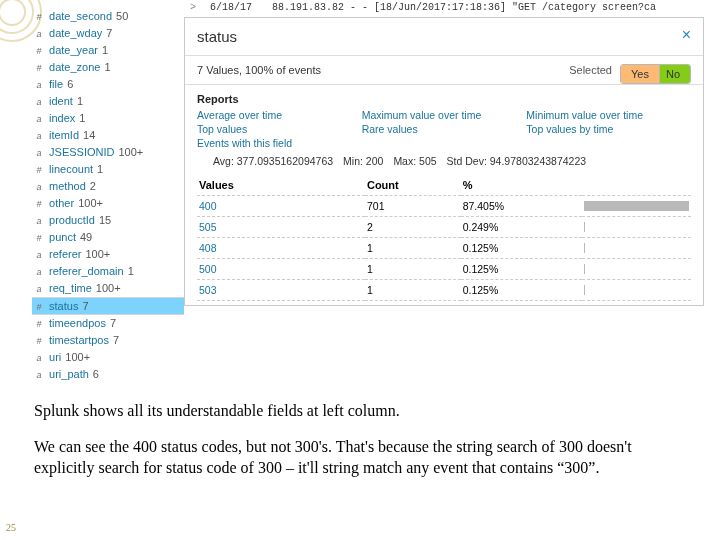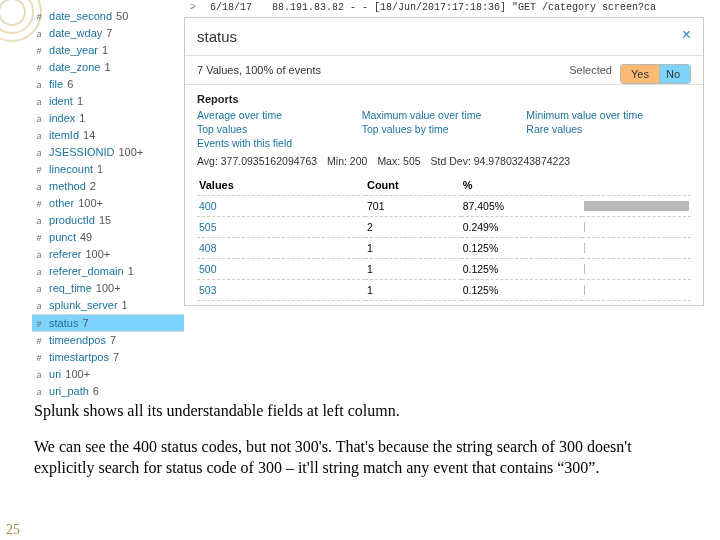--- a/index.html
+++ b/index.html
@@ -24,39 +24,39 @@
   .dt   { color:#333; margin-right:14px; }
 
   .panel { border:1px solid #c9c9c9; background:#fff; margin-top:2px; }
   .phead { padding:10px 12px; border-bottom:1px solid #ddd; }
   .ptitle { font-size: 15px; color:#333; }
   .pclose { float:right; color:#2c87c4; font-size:16px; line-height:14px; cursor:default; }
   .pbar  { padding:8px 12px; border-bottom:1px solid #ddd; font-size:11px; color:#333; }
   .seg   { float:right; border:1px solid #b8b8b8; border-radius:3px; overflow:hidden; }
   .seg span { display:inline-block; padding:3px 10px; font-size:11px; }
   .seg .active { background:#fdba74; }
-  .seg span + span { border-left:1px solid #b8b8b8; background:#7dd3fc;padding-left:6px; }
+  .seg span + span { border-left:1px solid #b8b8b8; background:#84cc16;padding-left:6px; }
 
   .pbody { padding:8px 12px 4px; }
   .h2 { font-weight: bold; font-size:11px; color:#222; margin-bottom:4px; }
   .links { display:flex; margin-bottom:2px; }
   .links a { color:#1a739f; text-decoration:none; flex:1; font-size:10.5px; }
-  .stats { font-size:10.5px; color:#333; margin:6px 0 8px; }
+  .stats { font-size:10.5px; color:#333; margin:6px 16px 8px; }
   .stats span { margin-right:10px; }
 
   table.vals { width:100%; border-collapse: collapse; }
   table.vals th { text-align:left; font-weight:bold; font-size:11px; padding:4px 2px; border-bottom:1px dashed #ccc; }
   table.vals td { font-size:10.5px; padding:4px 2px; border-bottom:1px dashed #ccc; }
   table.vals td.v { color:#1a739f; width:34%; }
   table.vals td.b { width:22%; }
   .bar { height:10px; background:#b9b9b9; }
 
   .caption { position:absolute; left:34px; top:400px; width:660px; font-family: Georgia, "Times New Roman", serif; font-size:16px; color:#000; line-height:1.35; }
   .caption p { margin-bottom:14px; }
-  .pgnum { position:absolute; left:6px; top:522px; font-family: Georgia, serif; font-size:14px; color:#a08a3a; }
+  .pgnum { position:absolute; left:6px; top:522px; font-family: Georgia, serif; font-size:10px; color:#a08a3a; }
 </style>
 </head>
 <body>
 
 <div class="ring r1"></div>
 <div class="ring r2"></div>
 <div class="ring r3"></div>
 
 <div class="wrap">
   <div class="fields" id="fields">
@@ -70,21 +70,20 @@
       <div class="frow"><span class="t">a</span> <span class="n">itemId</span><span class="c">14</span></div>
       <div class="frow"><span class="t">a</span> <span class="n">JSESSIONID</span><span class="c">100+</span></div>
       <div class="frow"><span class="t">#</span> <span class="n">linecount</span><span class="c">1</span></div>
       <div class="frow"><span class="t">a</span> <span class="n">method</span><span class="c">2</span></div>
       <div class="frow"><span class="t">#</span> <span class="n">other</span><span class="c">100+</span></div>
       <div class="frow"><span class="t">a</span> <span class="n">productId</span><span class="c">15</span></div>
       <div class="frow"><span class="t">#</span> <span class="n">punct</span><span class="c">49</span></div>
       <div class="frow"><span class="t">a</span> <span class="n">referer</span><span class="c">100+</span></div>
       <div class="frow"><span class="t">a</span> <span class="n">referer_domain</span><span class="c">1</span></div>
       <div class="frow"><span class="t">a</span> <span class="n">req_time</span><span class="c">100+</span></div>
-      <div class="frow"><span class="t">a</span> <span class="n">splunk_server</span><span class="c">1</span></div>
       <div class="frow sel"><span class="t">#</span> <span class="n">status</span><span class="c">7</span></div>
       <div class="frow"><span class="t">#</span> <span class="n">timeendpos</span><span class="c">7</span></div>
       <div class="frow"><span class="t">#</span> <span class="n">timestartpos</span><span class="c">7</span></div>
       <div class="frow"><span class="t">a</span> <span class="n">uri</span><span class="c">100+</span></div>
       <div class="frow"><span class="t">a</span> <span class="n">uri_path</span><span class="c">6</span></div>
     </div>
 
   <div class="main">
     <div class="eventline">
       <span class="chev">&gt;</span>
@@ -106,22 +105,22 @@
       </div>
       <div class="pbody">
         <div class="h2">Reports</div>
         <div class="links" id="links1">
             <a href="#">Average over time</a>
             <a href="#">Maximum value over time</a>
             <a href="#">Minimum value over time</a>
           </div>
         <div class="links" id="links2">
             <a href="#">Top values</a>
+            <a href="#">Rare values</a>
             <a href="#">Top values by time</a>
-            <a href="#">Rare values</a>
           </div>
         <div class="links">
             <a href="#">Events with this field</a>
           </div>
         <div class="stats">
           <span>Avg: 377.0935162094763</span><span>Min: 200</span><span>Max: 505</span><span>Std Dev: 94.97803243874223</span>
         </div>
         <table class="vals">
           <thead>
               <tr>

